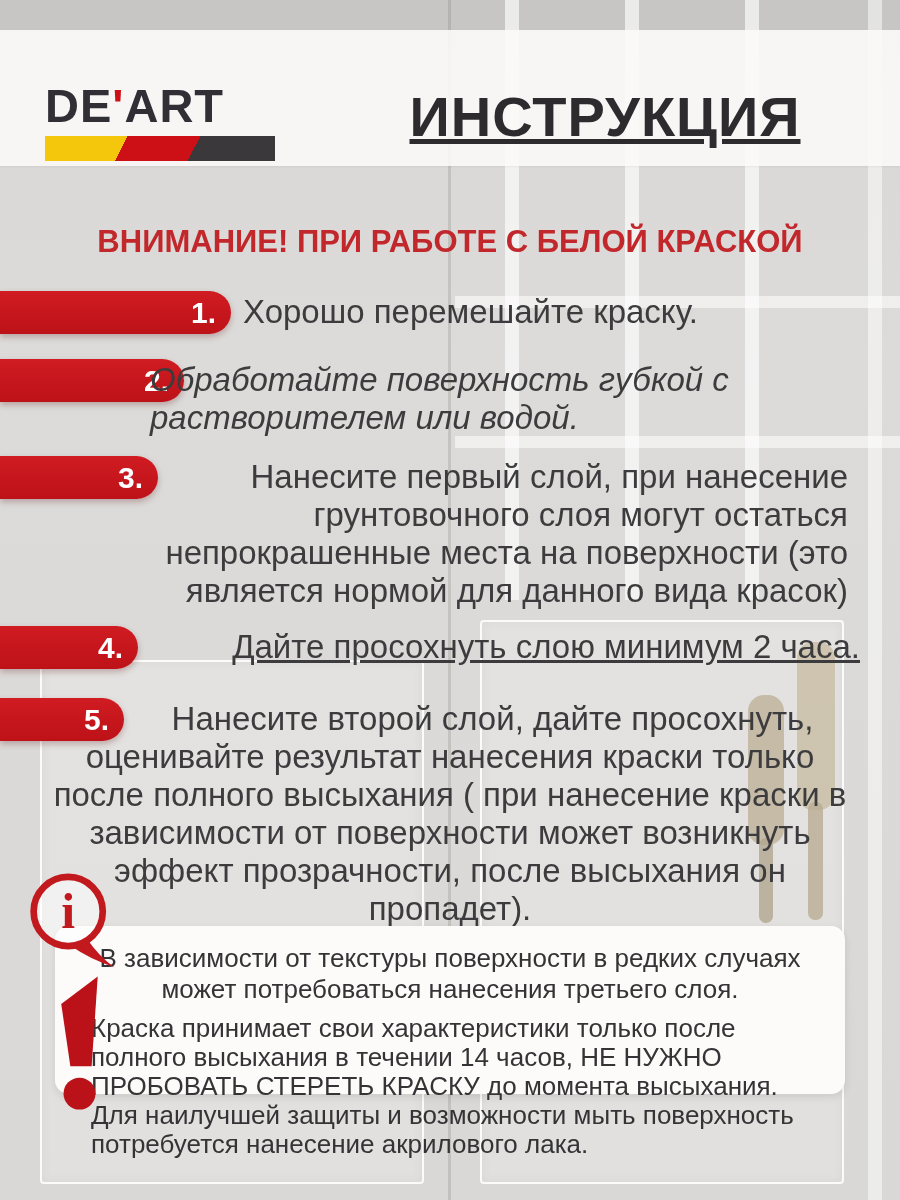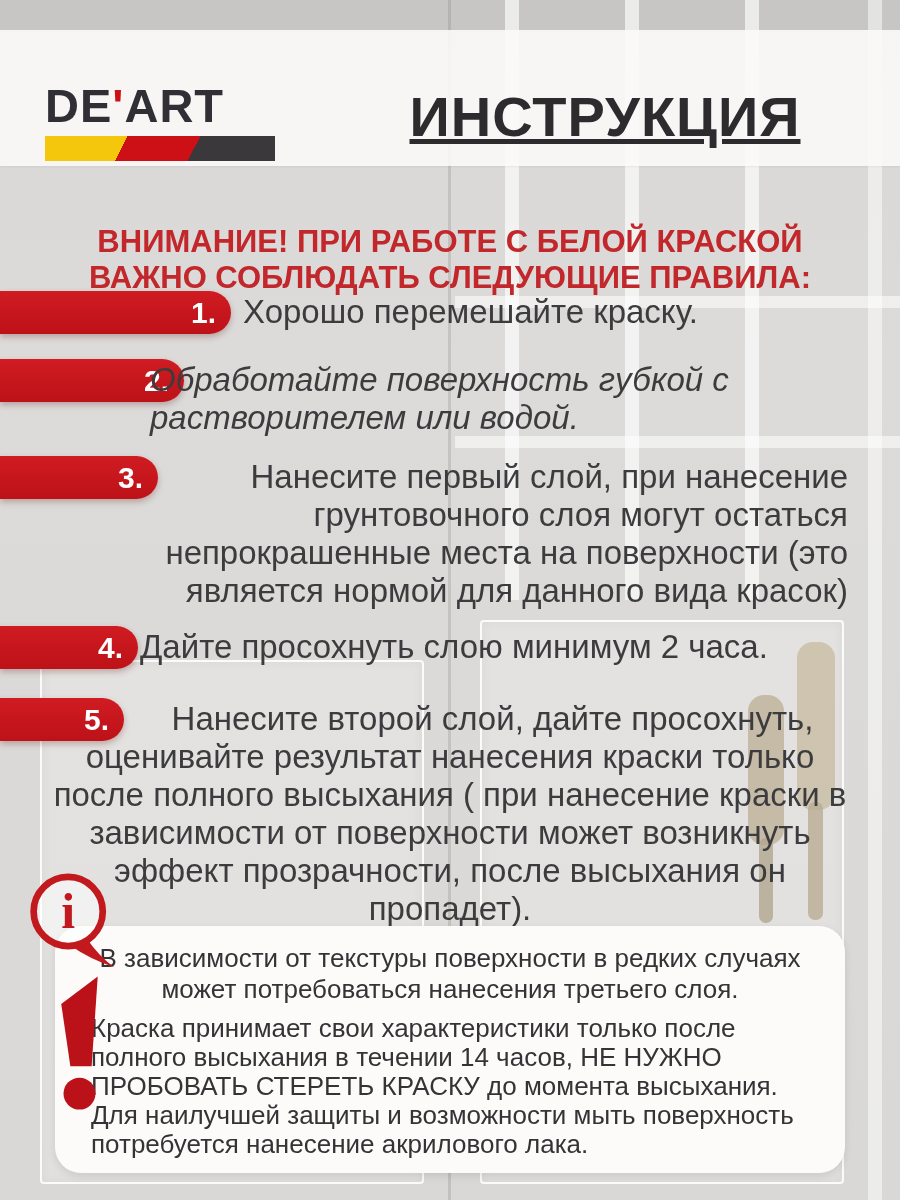--- a/index.html
+++ b/index.html
@@ -42,26 +42,26 @@
   
   .pill{position:absolute;left:0;height:43px;border-radius:0 22px 22px 0;
         background:linear-gradient(180deg,#d01c22 0%,#bd1118 100%);
         box-shadow:0 3px 6px rgba(90,15,15,.28);
         display:flex;align-items:center;justify-content:flex-end;
         padding-right:15px;box-sizing:border-box;color:#fff;font-weight:700;font-size:30px;}
   .step-text{position:absolute;font-size:33px;color:#3c3c3e;line-height:38px;}
   .p1{top:291px;width:231px;} .t1{top:293px;left:243px;right:20px;text-align:left;}
   .p2{top:359px;width:184px;} .t2{top:361px;left:150px;right:65px;font-style:italic;}
   .p3{top:456px;width:158px;} .t3{top:458px;left:78px;right:52px;text-align:right;}
-  .p4{top:626px;width:138px;} .t4{top:628px;left:140px;right:40px;text-align:left;}
+  .p4{top:626px;width:138px;} .t4{top:628px;left:140px;right:40px;text-align:right;text-decoration:underline;}
   .p5{top:698px;width:124px;} .t5{top:700px;left:45px;right:45px;text-align:center;text-indent:85px;}
 
   
-  .note-card{position:absolute;left:55px;top:926px;width:790px;height:247px;
-             background:#fcfbfa;border-radius:26px;box-shadow:0 3px 8px rgba(0,0,0,.10);}
+  .note-card{position:absolute;left:55px;top:926px;width:790px;height:168px;
+             background:#fcfbfa;border-radius:14px;box-shadow:0 3px 8px rgba(0,0,0,.10);}
   .note1{position:absolute;top:17px;left:28px;right:28px;text-align:center;
          font-size:26px;line-height:31px;color:#343436;}
   .note2{position:absolute;top:88px;left:36px;right:16px;text-align:left;
          font-size:26px;line-height:29px;color:#343436;}
   .info-bubble{position:absolute;left:25px;top:868px;width:96px;height:110px;}
   .excl-icon{position:absolute;left:50px;top:972px;width:62px;height:152px;}
 </style>
 </head>
 <body>
 
@@ -85,21 +85,20 @@
   <div class="header-band">
     <div class="logo">
       <div class="logo-text"><span>DE</span><span class="apos">'</span><span>ART</span></div>
       <div class="logo-stripe"></div>
     </div>
     <h1 class="page-title">ИНСТРУКЦИЯ</h1>
   </div>
 
   <div class="warning">
     <div>ВНИМАНИЕ! ПРИ РАБОТЕ С БЕЛОЙ КРАСКОЙ</div>
-    <div>ВАЖНО СОБЛЮДАТЬ СЛЕДУЮЩИЕ ПРАВИЛА:</div>
   </div>
 
   <div class="pill p1">
       <span>1.</span>
     </div>
   <div class="step-text t1">Хорошо перемешайте краску.</div>
 
   <div class="pill p2">
       <span>2.</span>
     </div>

